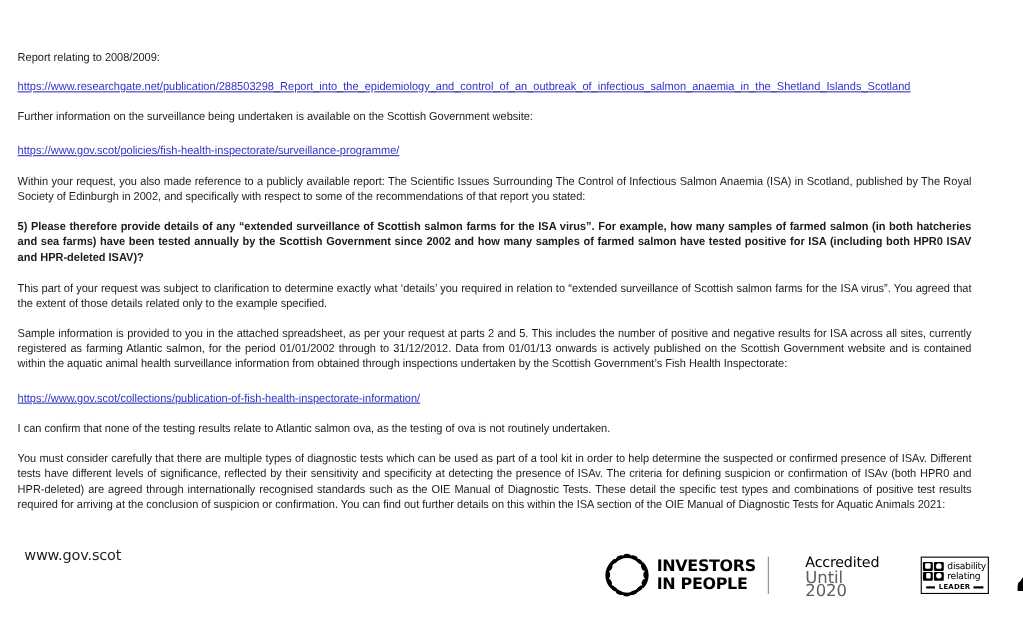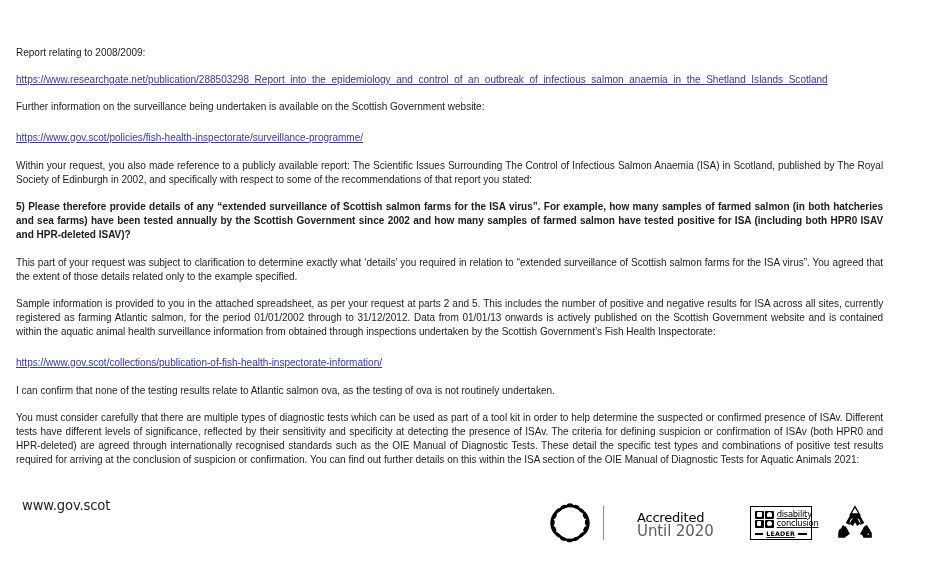--- a/index.html
+++ b/index.html
@@ -142,24 +142,23 @@
     color: #5e5e5e;
     letter-spacing: -0.1px;
   }
 
   .dc {
     margin-left: 36px;
     border: 1.6px solid #000;
     padding: 3px 4px 2px 4px;
     display: flex;
     flex-direction: column;
-    align-items: flex-start;
+    align-items: center;
     width: 62px;
     box-sizing: border-box;
-    text-decoration: underline;
   }
   .dc-top {
     display: flex;
     align-items: center;
   }
   .dc-grid {
     display: grid;
     grid-template-columns: 9px 9px;
     grid-template-rows: 8px 8px;
     gap: 1px;
@@ -278,38 +277,42 @@
           <ellipse cx="77" cy="75" rx="7" ry="4" transform="rotate(136 77 75)"></ellipse>
           <ellipse cx="85" cy="62" rx="7" ry="4" transform="rotate(112 85 62)"></ellipse>
           <ellipse cx="88" cy="47" rx="7" ry="4" transform="rotate(88 88 47)"></ellipse>
           <ellipse cx="84" cy="32" rx="7" ry="4" transform="rotate(66 84 32)"></ellipse>
           <ellipse cx="77" cy="20" rx="7" ry="4" transform="rotate(42 77 20)"></ellipse>
           <ellipse cx="65" cy="11" rx="7" ry="4" transform="rotate(20 65 11)"></ellipse>
           <ellipse cx="50" cy="7" rx="7" ry="4"></ellipse>
           <ellipse cx="35" cy="11" rx="7" ry="4" transform="rotate(-20 35 11)"></ellipse>
         </g>
       </svg>
+      <div class="iip-words">
+        <div>INVESTORS</div>
+        <div>IN PEOPLE</div>
+      </div>
       <div class="iip-divider"></div>
       <div class="iip-accred">
         <div class="acc-main">Accredited</div>
         <div class="acc-sub">Until 2020</div>
       </div>
     </div>
 
     <div class="dc">
       <div class="dc-top">
         <div class="dc-grid">
           <div class="dc-cell c1"></div>
           <div class="dc-cell c2"></div>
           <div class="dc-cell c3"></div>
           <div class="dc-cell c4"></div>
         </div>
         <div class="dc-words">
           <div>disability</div>
-          <div>conclusion</div>
+          <div>relating</div>
         </div>
       </div>
       <div class="dc-bottom">
         <span class="dc-rule"></span>
         <span class="dc-leader">LEADER</span>
         <span class="dc-rule"></span>
       </div>
     </div>
 
     <svg class="recycle" viewBox="0 0 100 100">

